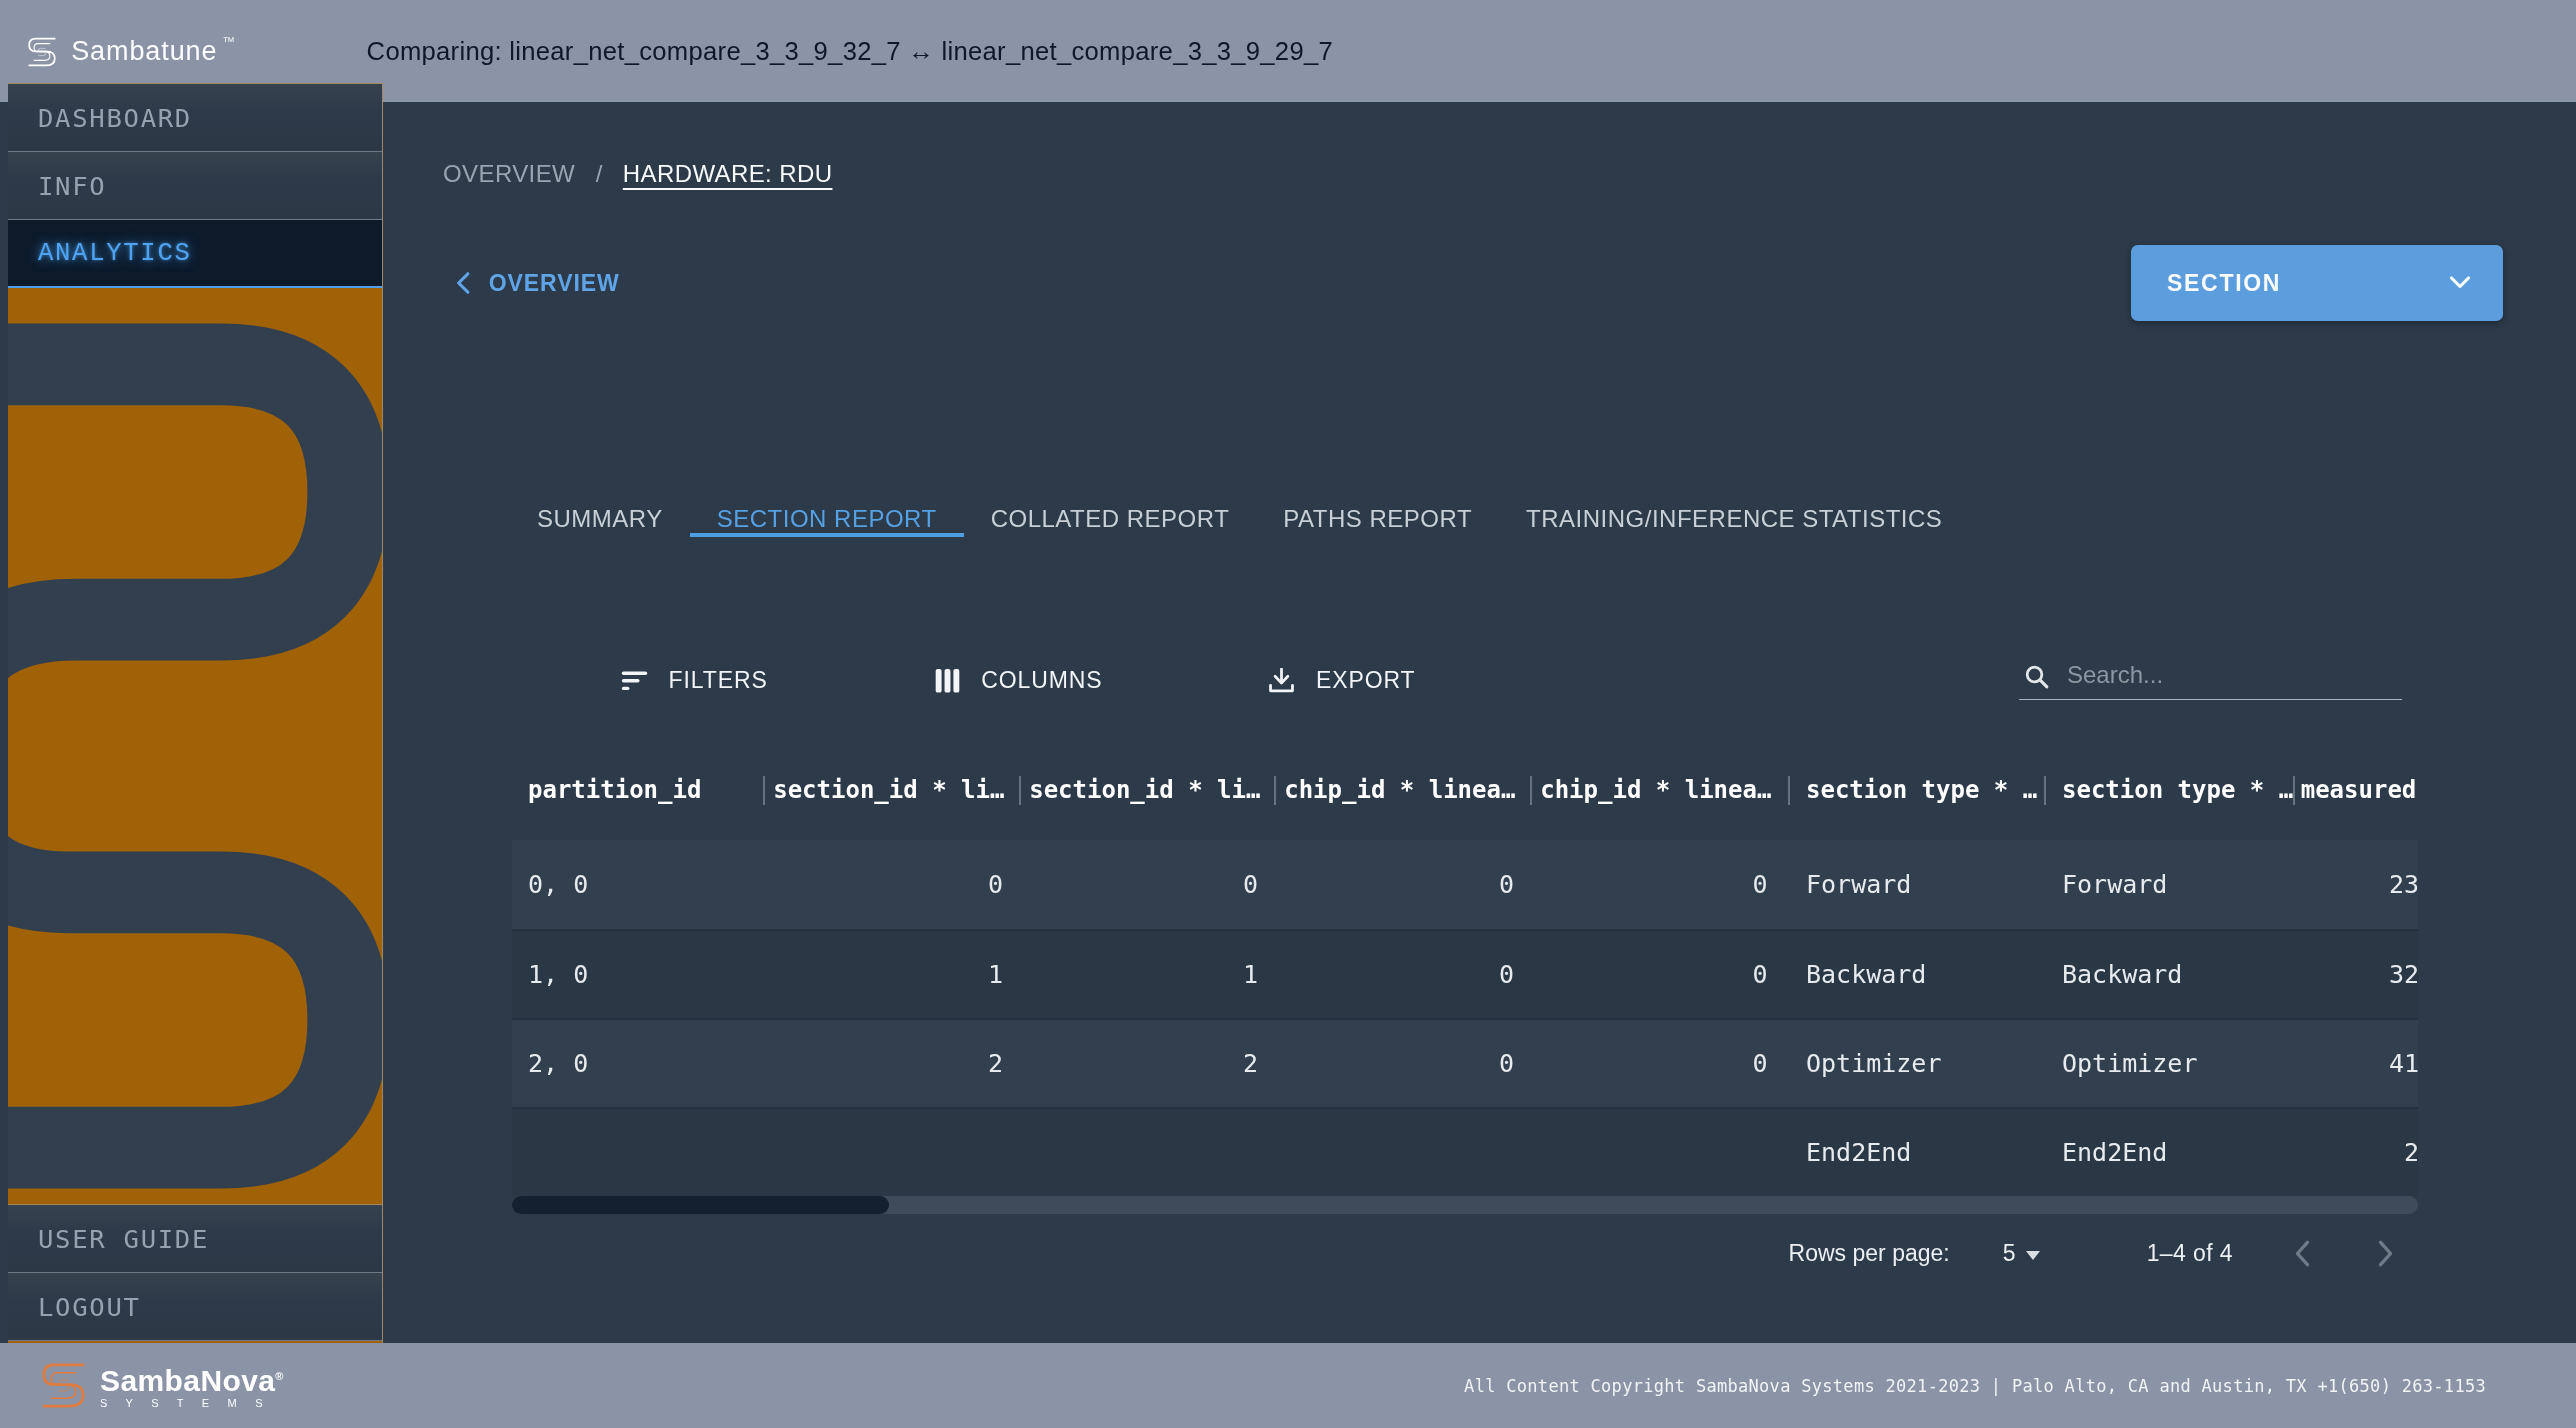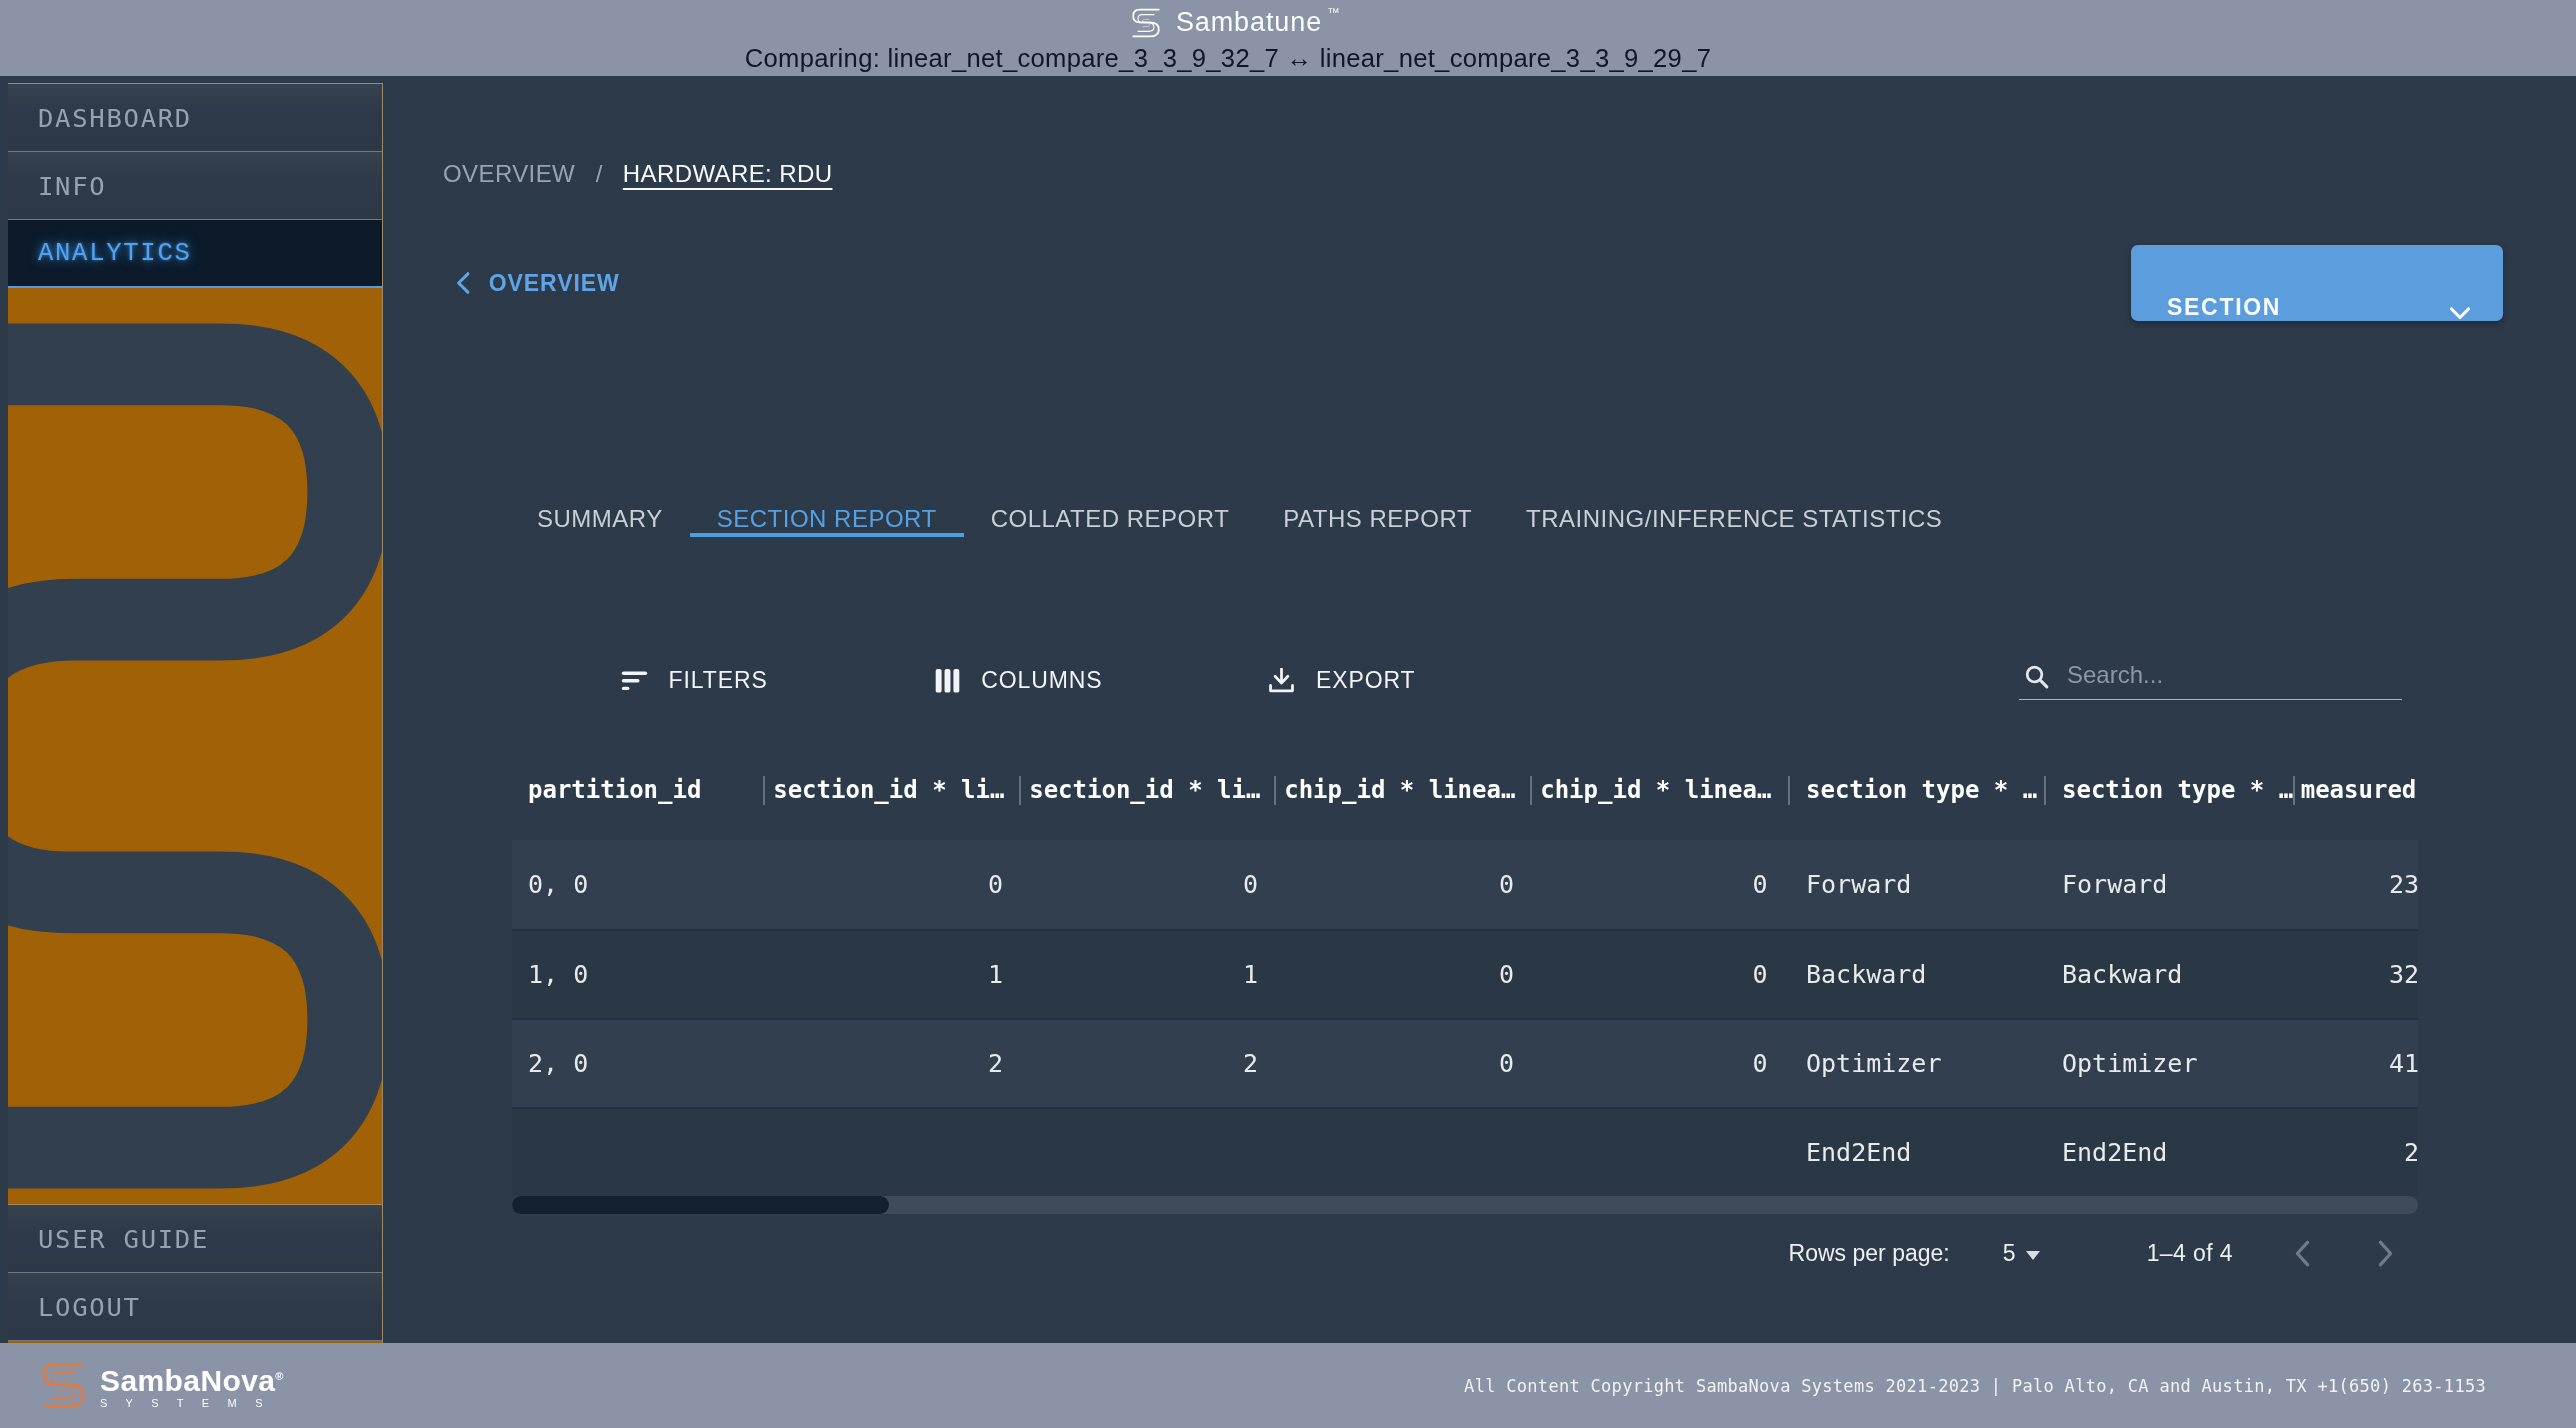--- a/index.html
+++ b/index.html
@@ -4,22 +4,22 @@
 <style>
   * { margin:0; padding:0; box-sizing:border-box; }
   html,body { background:#1e2a36; }
   .page {
     position:relative; width:2576px; height:1428px; overflow:hidden;
     background:#2C3A49; font-family:"Liberation Sans", sans-serif;
   }
 
   
   .topbar {
-    position:absolute; top:0; left:0; right:0; height:76px;
-    background:#8A94A6; display:flex; align-items:center;flex-direction:column;
+    position:absolute; top:0; left:0; right:0; height:102px;
+    background:#8A94A6; display:flex; align-items:center;
   }
   .brand { display:flex; align-items:flex-start; margin-left:25.6px; width:341px; color:#FFFFFF; }
   .brand svg { width:32px; height:36px; color:#FFFFFF; margin-top:5.1px; }
   .brand-name { font-size:27px; font-weight:400; letter-spacing:0.9px; color:#FDFDFE; margin-left:13.6px; line-height:44px; }
   .brand-tm { font-size:12.8px; color:#F4F6F8; margin-left:5.1px; margin-top:5.1px; }
   .topbar-title { flex:1; text-align:left; font-size:25.6px; color:#0f172a; letter-spacing:0.3px; padding-right:120px; }
 
   
   .sidebar {
     position:absolute; top:83px; left:8px; width:375px; bottom:85px;
@@ -49,21 +49,21 @@
   .breadcrumb { margin:77px 0 0 68px; display:flex; align-items:center; gap:20.5px; font-size:24px; }
   .crumb { color:#99A4B1; letter-spacing:0.4px; }
   .crumb-sep { color:#99A4B1; }
   .crumb.current { color:#F8FAFB; text-decoration:underline; text-underline-offset:6px; text-decoration-thickness:1.7px; cursor:pointer; }
 
   .back-row { margin:57px 73px 0 78px; height:76px; display:flex; align-items:center; justify-content:space-between; }
   .back-link { display:flex; align-items:center; gap:15.3px; color:#5FA4E7; font-size:23px; font-weight:600; letter-spacing:0.9px; cursor:pointer; }
   .back-link svg { width:20.5px; height:24px; }
   .section-btn {
     width:372px; height:76px; background:#5C9EDD; border:none; border-radius:6.8px;
-    display:flex; align-items:flex-end; justify-content:space-between; padding:0 31px 0 36px;
+    display:flex; align-items:center; justify-content:space-between; padding:0 31px 0 36px;
     color:#FAFBFD; font-family:"Liberation Sans", sans-serif; font-size:23px; font-weight:600; letter-spacing:1.7px;
     box-shadow:0 2.6px 6.8px rgba(0,0,0,.28); cursor:pointer;
   }
   .section-btn svg { width:24px; height:15.3px; }
 
   .tabs { margin-left:135px; margin-top:135px; display:flex; }
   .tab {
     height:81px; padding:0 27px; display:flex; align-items:flex-end;
     font-size:24px; font-weight:500; letter-spacing:0.5px; color:#C9CFD6;
     border-bottom:4.3px solid transparent; cursor:pointer; white-space:nowrap;

